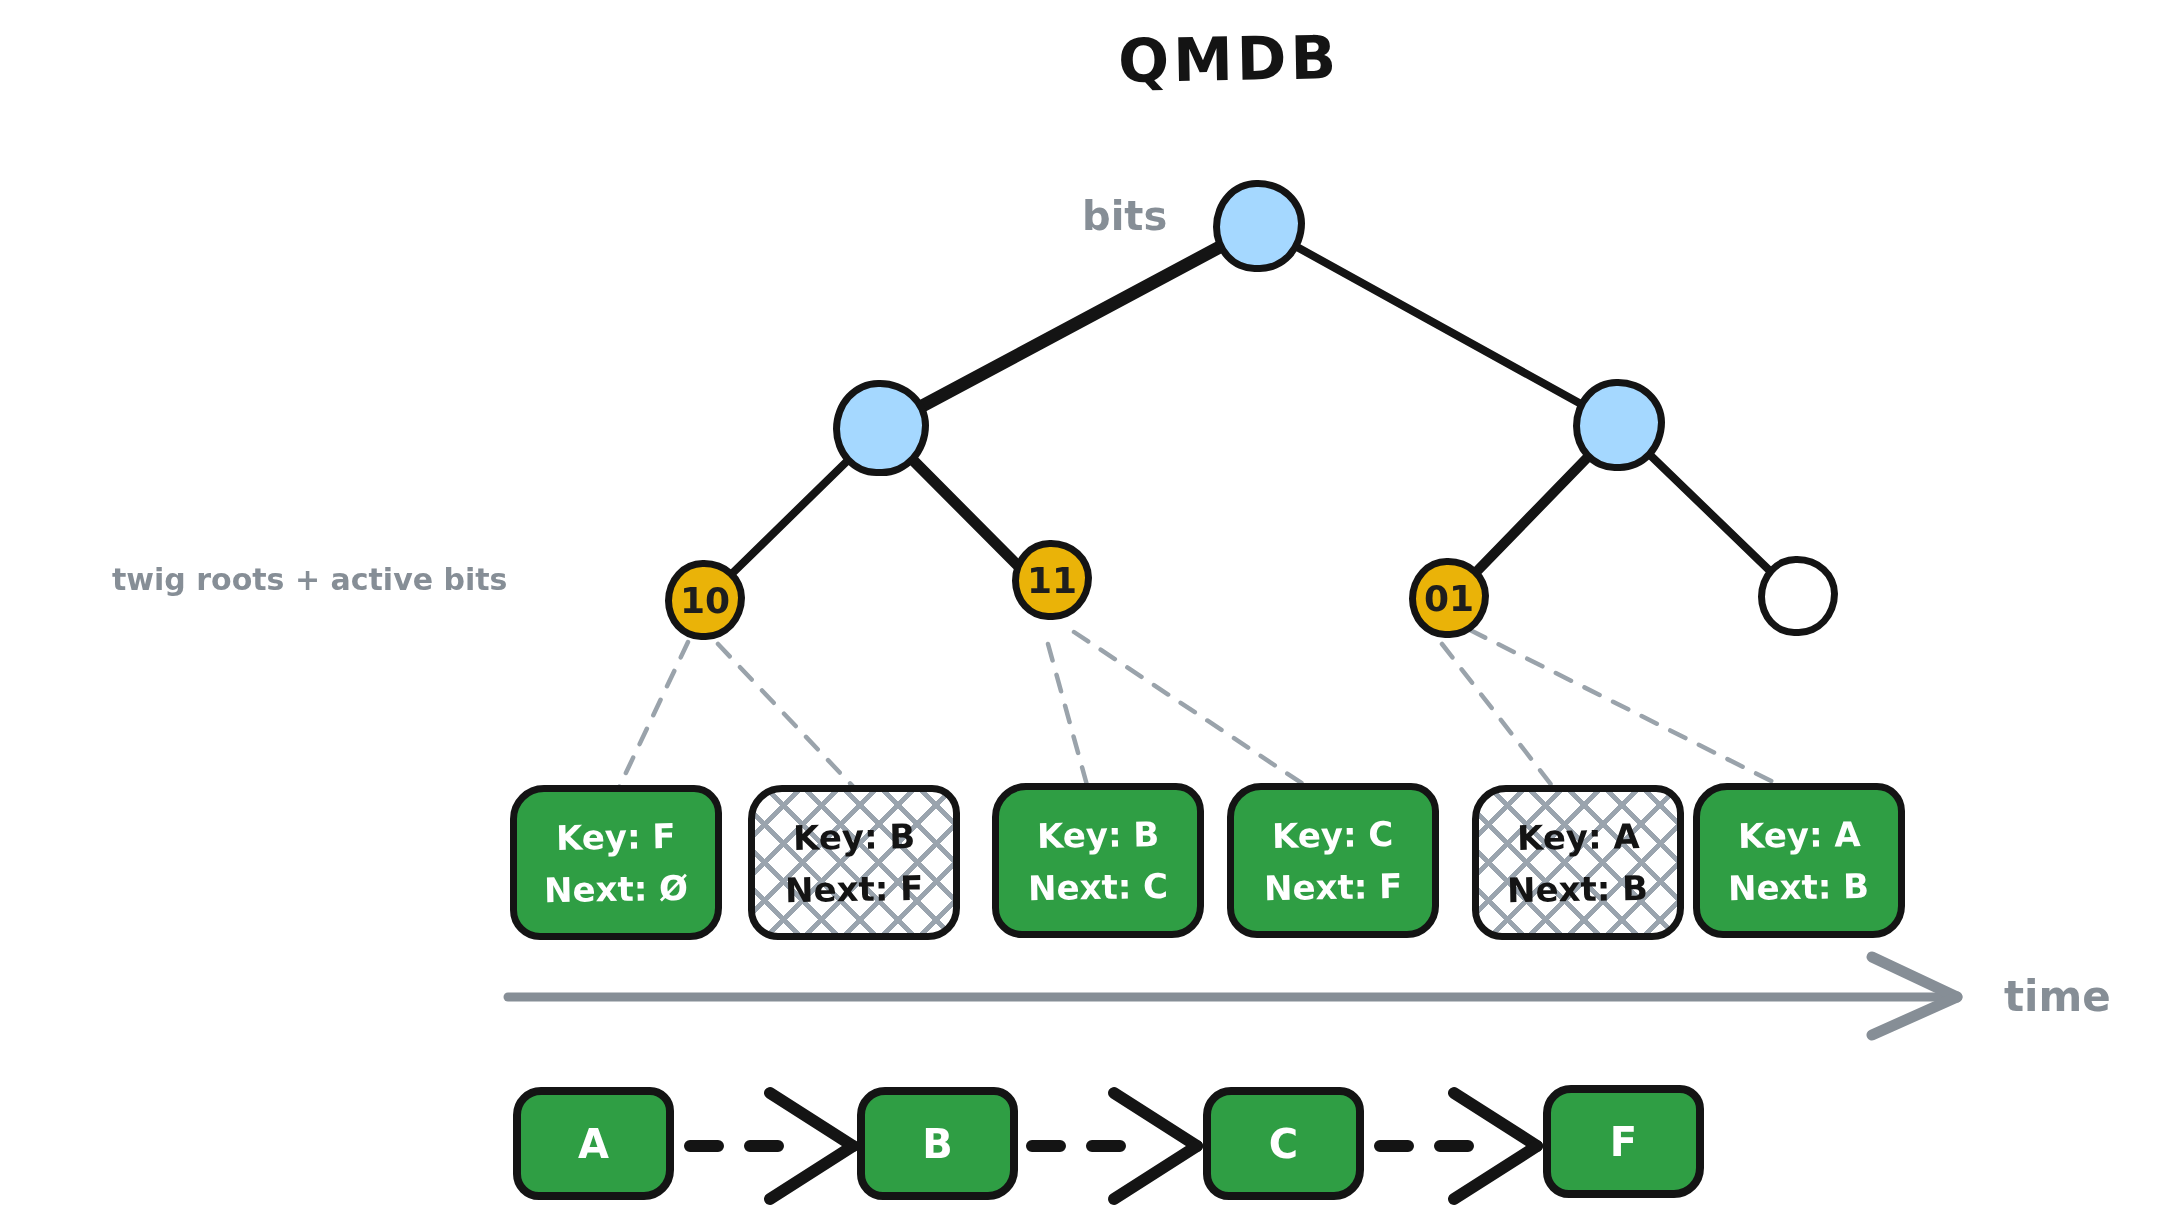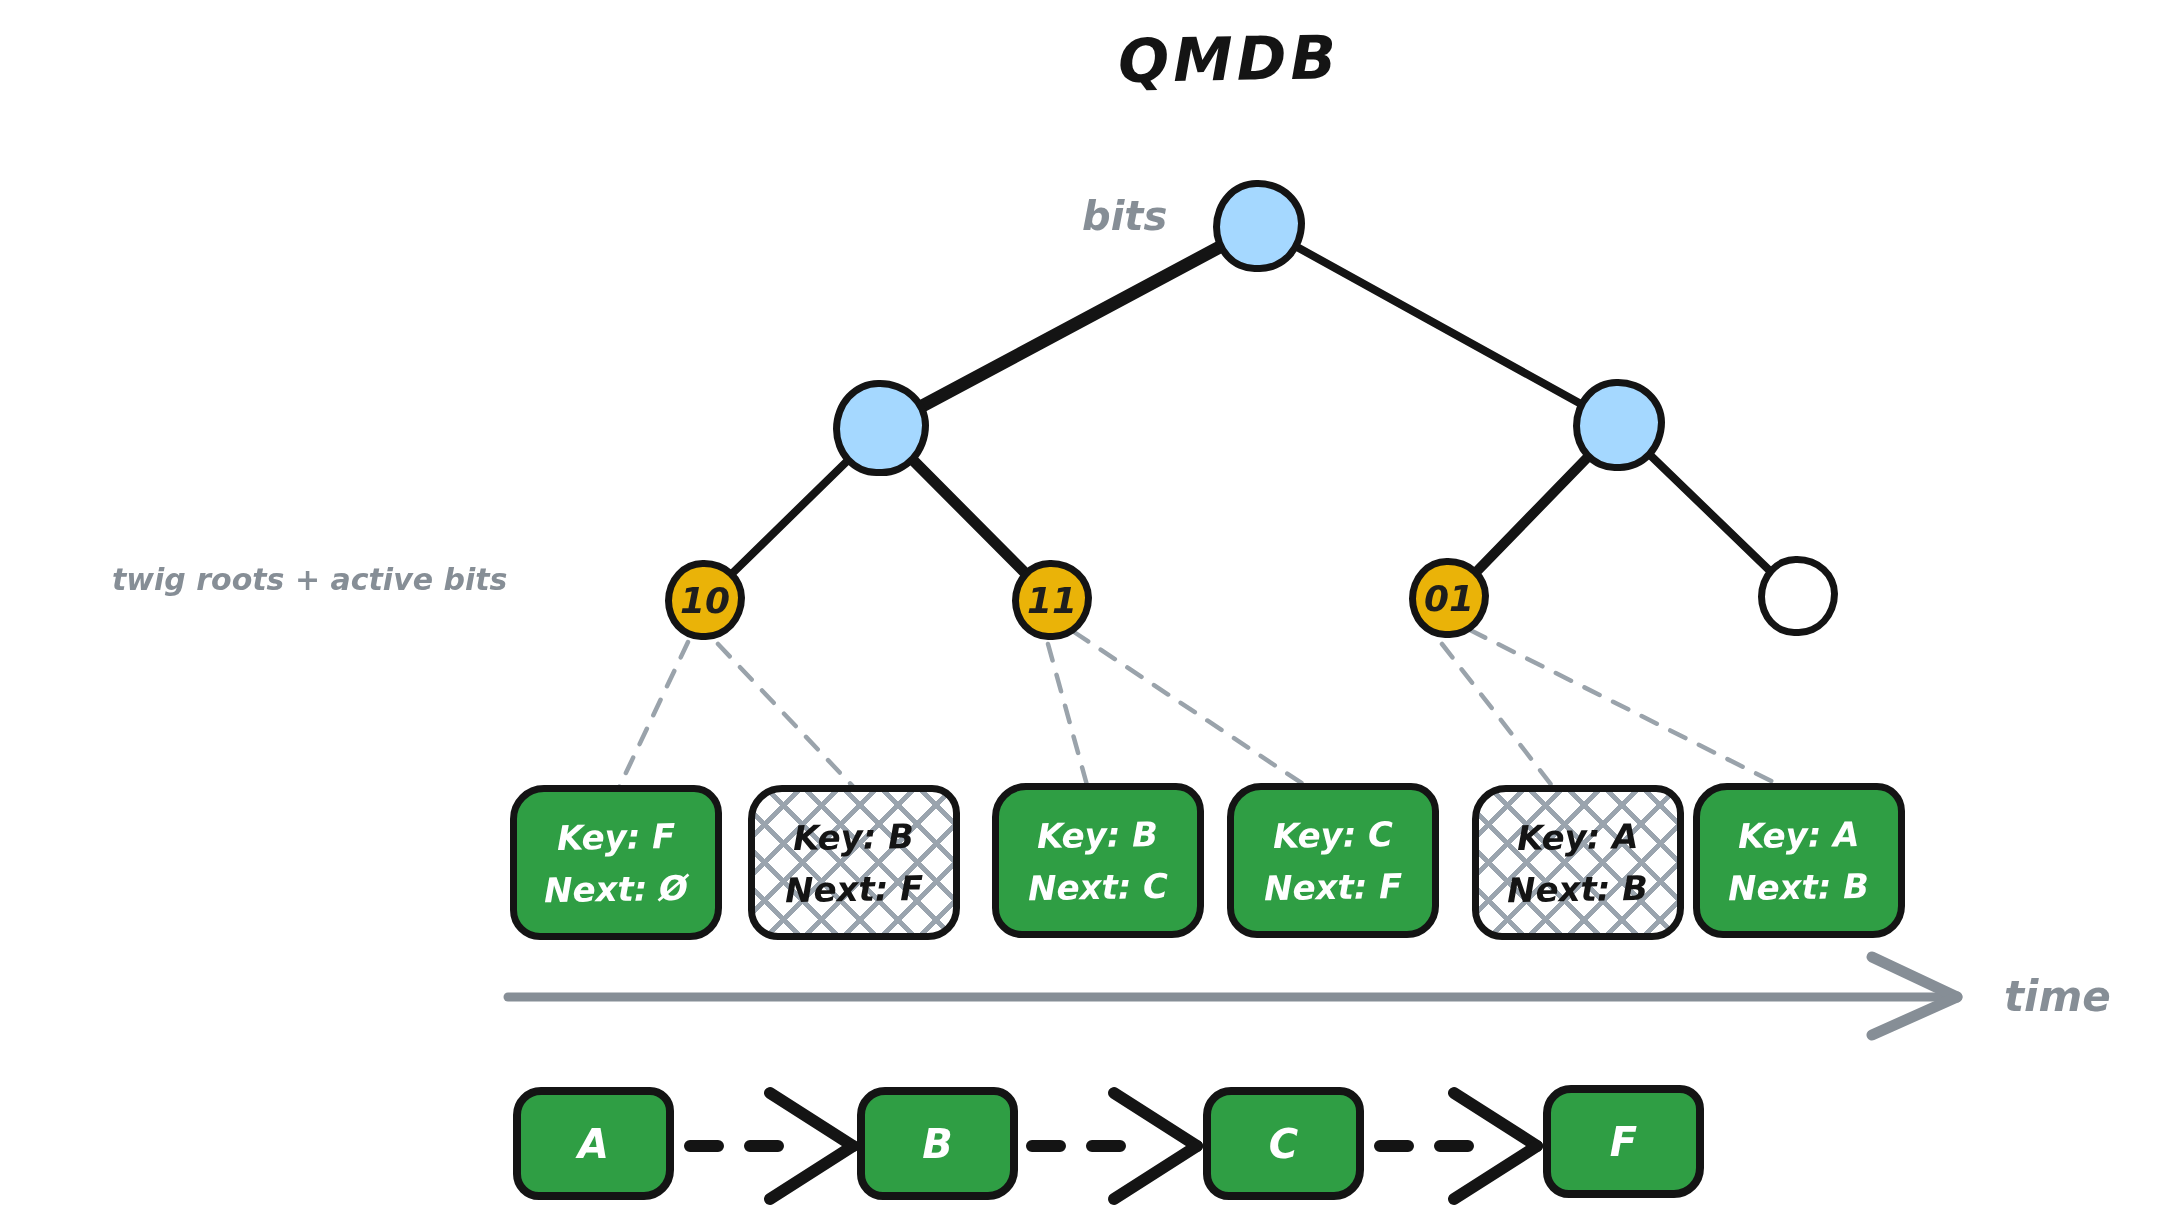--- a/index.html
+++ b/index.html
@@ -1,18 +1,18 @@
 <!DOCTYPE html>
 <html><head>
 <meta charset="utf-8">
 <style>
   html,body{margin:0;padding:0;background:#ffffff;}
   #canvas{
     position:relative;width:2159px;height:1222px;background:#ffffff;overflow:hidden;
-    font-family:"DejaVu Sans","Liberation Sans",sans-serif;color:#1e1e1e;font-style:italic;
+    font-family:"DejaVu Sans","Liberation Sans",sans-serif;color:#1e1e1e;
   }
   .abs{position:absolute;}
   #lines{position:absolute;left:0;top:0;width:2159px;height:1222px;}
   .title{
     font-size:60px;font-weight:bold;letter-spacing:4px;color:#141414;
     transform:rotate(-1deg);
   }
   .lbl-gray{color:#868e96;font-weight:bold;}
   .lbl-ink{color:#1e1e1e;font-weight:bold;}
   .node{
@@ -86,21 +86,21 @@
   <div class="abs lbl-gray" style="left:1082px;top:193px;font-size:40px;">bits</div>
   <div class="abs lbl-gray" style="left:112px;top:562px;font-size:30px;">twig roots + active bits</div>
 
   <div class="node blue" style="left:1213px;top:180px;width:92px;height:92px;"></div>
   <div class="node blue" style="left:833px;top:380px;width:96px;height:96px;"></div>
   <div class="node blue" style="left:1573px;top:379px;width:92px;height:92px;"></div>
 
   <div class="node green" style="left:665px;top:560px;width:80px;height:80px;">
     <span>10</span>
   </div>
-  <div class="node green" style="left:1012px;top:560px;width:80px;height:80px;text-align:right;">
+  <div class="node green" style="left:1012px;top:540px;width:80px;height:80px;text-align:right;">
     <span>11</span>
   </div>
   <div class="node green" style="left:1409px;top:558px;width:80px;height:80px;">
     <span>01</span>
   </div>
   <div class="node empty" style="left:1758px;top:556px;width:80px;height:80px;">
     <span></span>
   </div>
 
 

